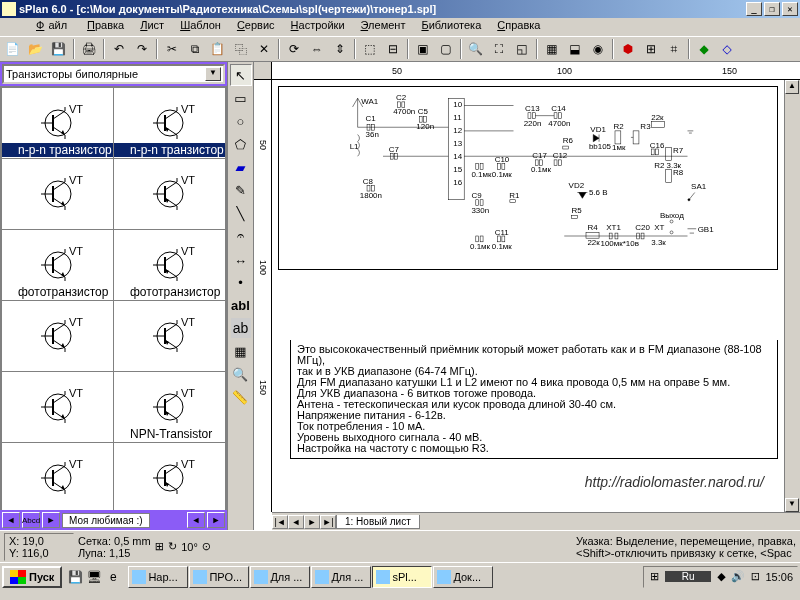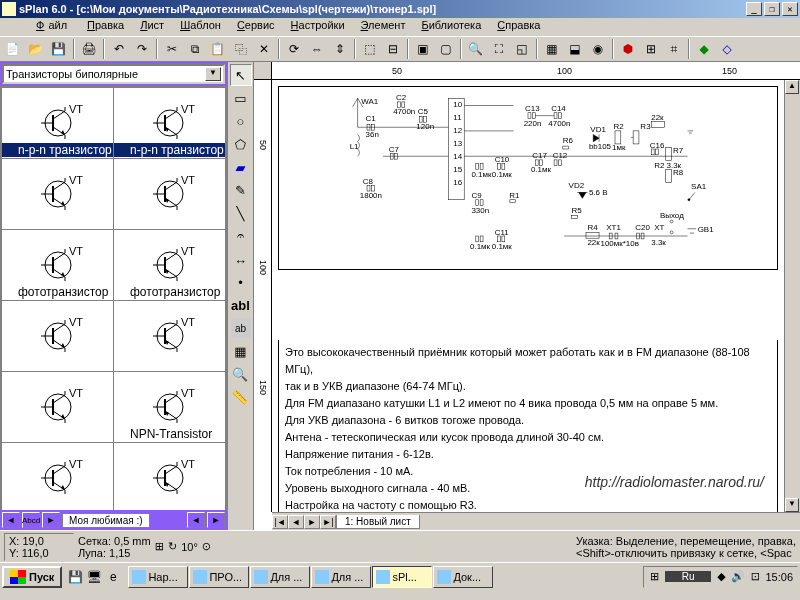--- a/index.html
+++ b/index.html
@@ -37,21 +37,21 @@
 
 .canvas { flex: 1; background: #fff; position: relative; overflow: hidden; }
 .ruler-h { position: absolute; top: 0; left: 18px; right: 0; height: 18px; background: #fff; border-bottom: 1px solid #000; font-size: 9px; }
 .ruler-h .tick { position: absolute; top: 4px; font-size: 9px; }
 .ruler-v { position: absolute; top: 18px; left: 0; width: 18px; bottom: 18px; background: #fff; border-right: 1px solid #000; writing-mode: vertical-lr; font-size: 9px; }
 .ruler-v .tick { position: absolute; left: 4px; font-size: 9px; }
 .ruler-corner { position: absolute; top: 0; left: 0; width: 18px; height: 18px; background: #d4d0c8; border-right: 1px solid #000; border-bottom: 1px solid #000; }
 .drawing { position: absolute; top: 18px; left: 18px; right: 16px; bottom: 18px; background: #fff; }
 .schematic { position: absolute; top: 6px; left: 6px; right: 6px; border: 1px solid #000; background: #fff; padding: 4px; height: 184px; }
 .schematic svg { width: 100%; height: 100%; }
-.notes { position: absolute; top: 260px; left: 6px; right: 6px; border: 1px solid #000; border-top: none; padding: 4px 6px; font-size: 10px; line-height: 17px; }
+.notes { position: absolute; top: 260px; left: 18px; right: 6px; border: 1px solid #000; border-top: none; padding: 4px 6px; font-size: 10px; line-height: 11px; }
 .url { position: absolute; bottom: 22px; right: 20px; font-size: 14px; font-style: italic; color: #333; }
 .canvastabs { position: absolute; bottom: 0; left: 18px; right: 0; height: 18px; background: #d4d0c8; display: flex; align-items: center; border-top: 1px solid #808080; }
 .canvastabs .nav { width: 16px; height: 14px; border: 1px solid; border-color: #fff #808080 #808080 #fff; display: inline-flex; align-items: center; justify-content: center; font-size: 9px; }
 .canvastabs .tab { background: #fff; border: 1px solid #808080; border-top: none; padding: 1px 8px; font-size: 10px; }
 .scrollv { position: absolute; top: 18px; right: 0; width: 16px; bottom: 18px; background: #d4d0c8; border-left: 1px solid #808080; }
 .scrollv .btn { width: 14px; height: 14px; background: #d4d0c8; border: 1px solid; border-color: #fff #404040 #404040 #fff; position: absolute; left: 0; font-size: 8px; text-align: center; }
 
 .statusbar { height: 32px; background: #d4d0c8; border-top: 1px solid #fff; display: flex; align-items: center; padding: 0 4px; gap: 4px; font-size: 10px; }
 .statusbar .pane { border: 1px inset #d4d0c8; padding: 1px 4px; }
 .statusbar .coords { width: 70px; }
@@ -331,21 +331,21 @@
     <span class="vt">▭</span>
     <span class="vt">○</span>
     <span class="vt">⬠</span>
     <span class="vt" style="color:#00c">▰</span>
     <span class="vt">✎</span>
     <span class="vt">╲</span>
     <span class="vt">𝄐</span>
     <span class="vt">↔</span>
     <span class="vt">•</span>
     <span class="vt" style="font-weight:bold">abl</span>
-    <span class="vt" style="background:#ccc;font-size:10px">ab</span>
+    <span class="vt" style="background:#ccc;font-size:14px">ab</span>
     <span class="vt">▦</span>
     <span class="vt">🔍</span>
     <span class="vt">📏</span>
   </div>
 
   <div class="canvas">
     <div class="ruler-corner"></div>
     <div class="ruler-h">
       <span class="tick" style="left:120px">50</span>
       <span class="tick" style="left:285px">100</span>

